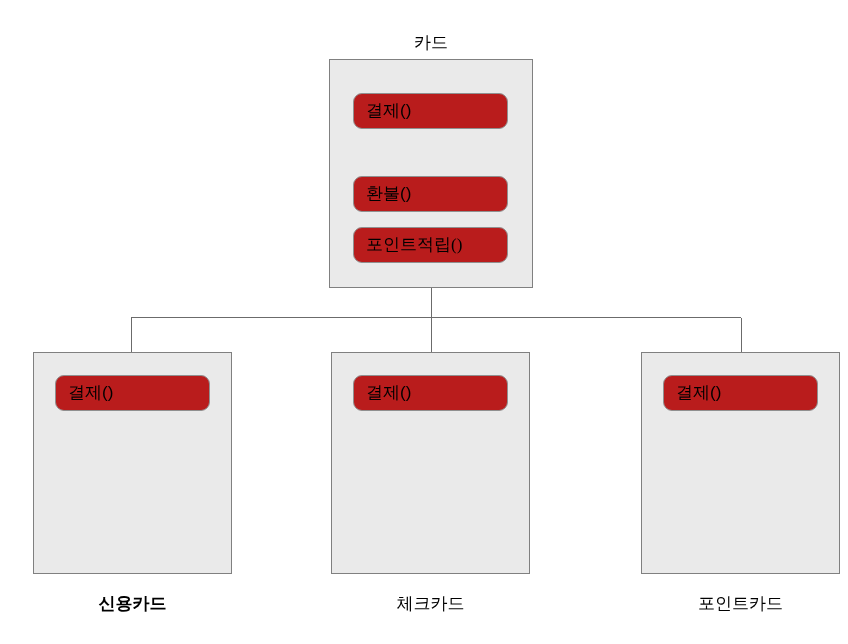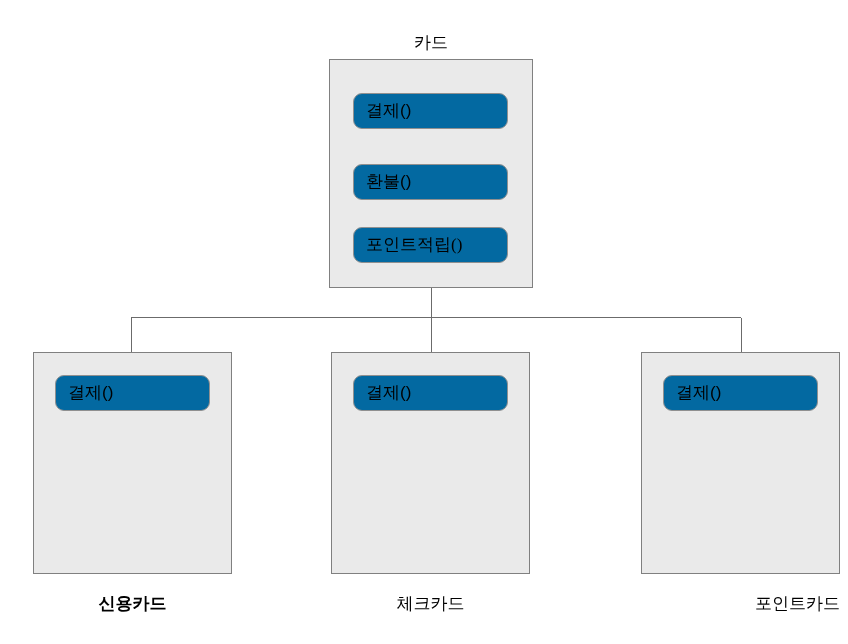--- a/index.html
+++ b/index.html
@@ -48,21 +48,21 @@
     line-height: 22px;
     color: #000000;
     white-space: nowrap;
     z-index: 3;
   }
 
   
   .method-pill {
     position: absolute;
     box-sizing: border-box;
-    background: #0369a1;
+    background: #b91c1c;
     border: 1px solid #909090;
     border-radius: 9px;
     font-size: 17px;
     line-height: 34px;
     color: #000000;
     padding-left: 12px;
     white-space: nowrap;
     overflow: hidden;
     z-index: 3;
   }
@@ -84,35 +84,35 @@
       <line x1="741.5" y1="317.5" x2="741.5" y2="352"></line>
     </g>
   </svg>
 
   <div class="box-caption" style="left:329px; top:32px; width:204px;">카드</div>
 
   <div class="class-box" style="left:329px; top:59px; width:204px; height:229px;"></div>
 
   <div class="method-pill" style="left:353px; top:93px; width:155px; height:36px;">결제()</div>
 
-  <div class="method-pill" style="left:353px; top:164px; width:155px; height:36px;">환불()</div>
+  <div class="method-pill" style="left:353px; top:176px; width:155px; height:36px;">환불()</div>
 
   <div class="method-pill" style="left:353px; top:227px; width:155px; height:36px;font-family:Liberation Serif, serif;">포인트적립()</div>
 
   <div class="class-box" style="left:33px; top:352px; width:199px; height:222px;"></div>
 
   <div class="method-pill" style="left:55px; top:375px; width:155px; height:36px;">결제()</div>
 
   <div class="box-caption" style="left:33px; top:593px; width:199px;font-weight:bold;">신용카드</div>
 
   <div class="class-box" style="left:331px; top:352px; width:199px; height:222px;"></div>
 
   <div class="method-pill" style="left:353px; top:375px; width:155px; height:36px;">결제()</div>
 
   <div class="box-caption" style="left:331px; top:593px; width:199px;">체크카드</div>
 
   <div class="class-box" style="left:641px; top:352px; width:199px; height:222px;"></div>
 
   <div class="method-pill" style="left:663px; top:375px; width:155px; height:36px;">결제()</div>
 
-  <div class="box-caption" style="left:641px; top:593px; width:199px;text-align:right;">포인트카드</div>
+  <div class="box-caption" style="left:641px; top:593px; width:199px;">포인트카드</div>
 
 </div>
 
 </body></html>

